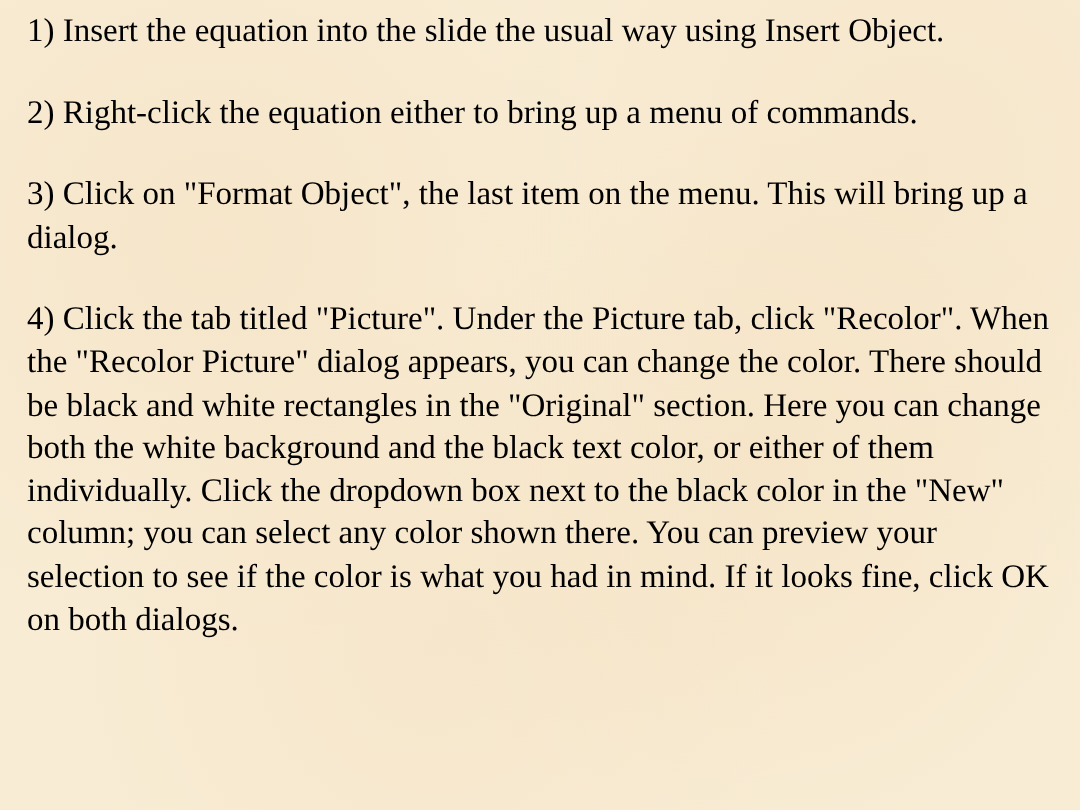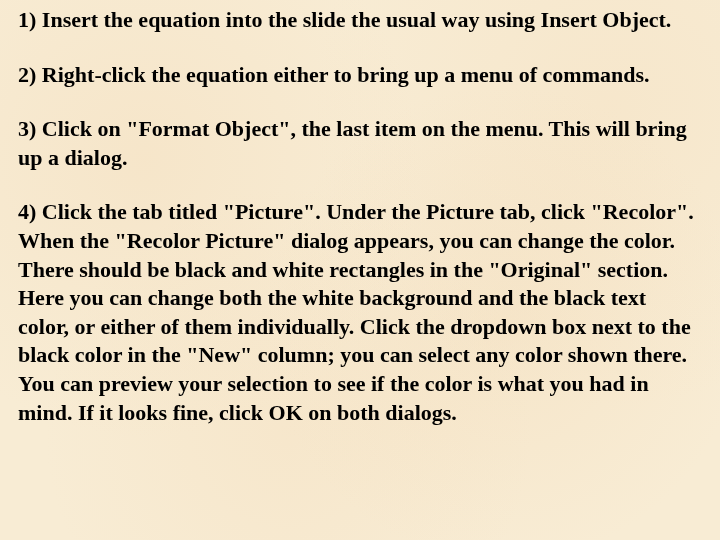--- a/index.html
+++ b/index.html
@@ -16,21 +16,20 @@
       radial-gradient(circle at 70% 60%, rgba(240,210,170,0.25) 0%, transparent 40%),
       radial-gradient(circle at 40% 80%, rgba(240,210,170,0.20) 0%, transparent 40%),
       radial-gradient(circle at 85% 20%, rgba(240,210,170,0.20) 0%, transparent 40%);
     font-family: "Times New Roman", Times, serif;
     font-size: 22px;
     color: #000;
     line-height: 1.3;
   }
   .content {
     padding: 6px 18px 0 18px;
-    font-weight: bold;
   }
   .step {
     margin-bottom: 26px;
   }
   .step:last-child {
     margin-bottom: 0;
   }
 </style>
 </head>
 <body>

